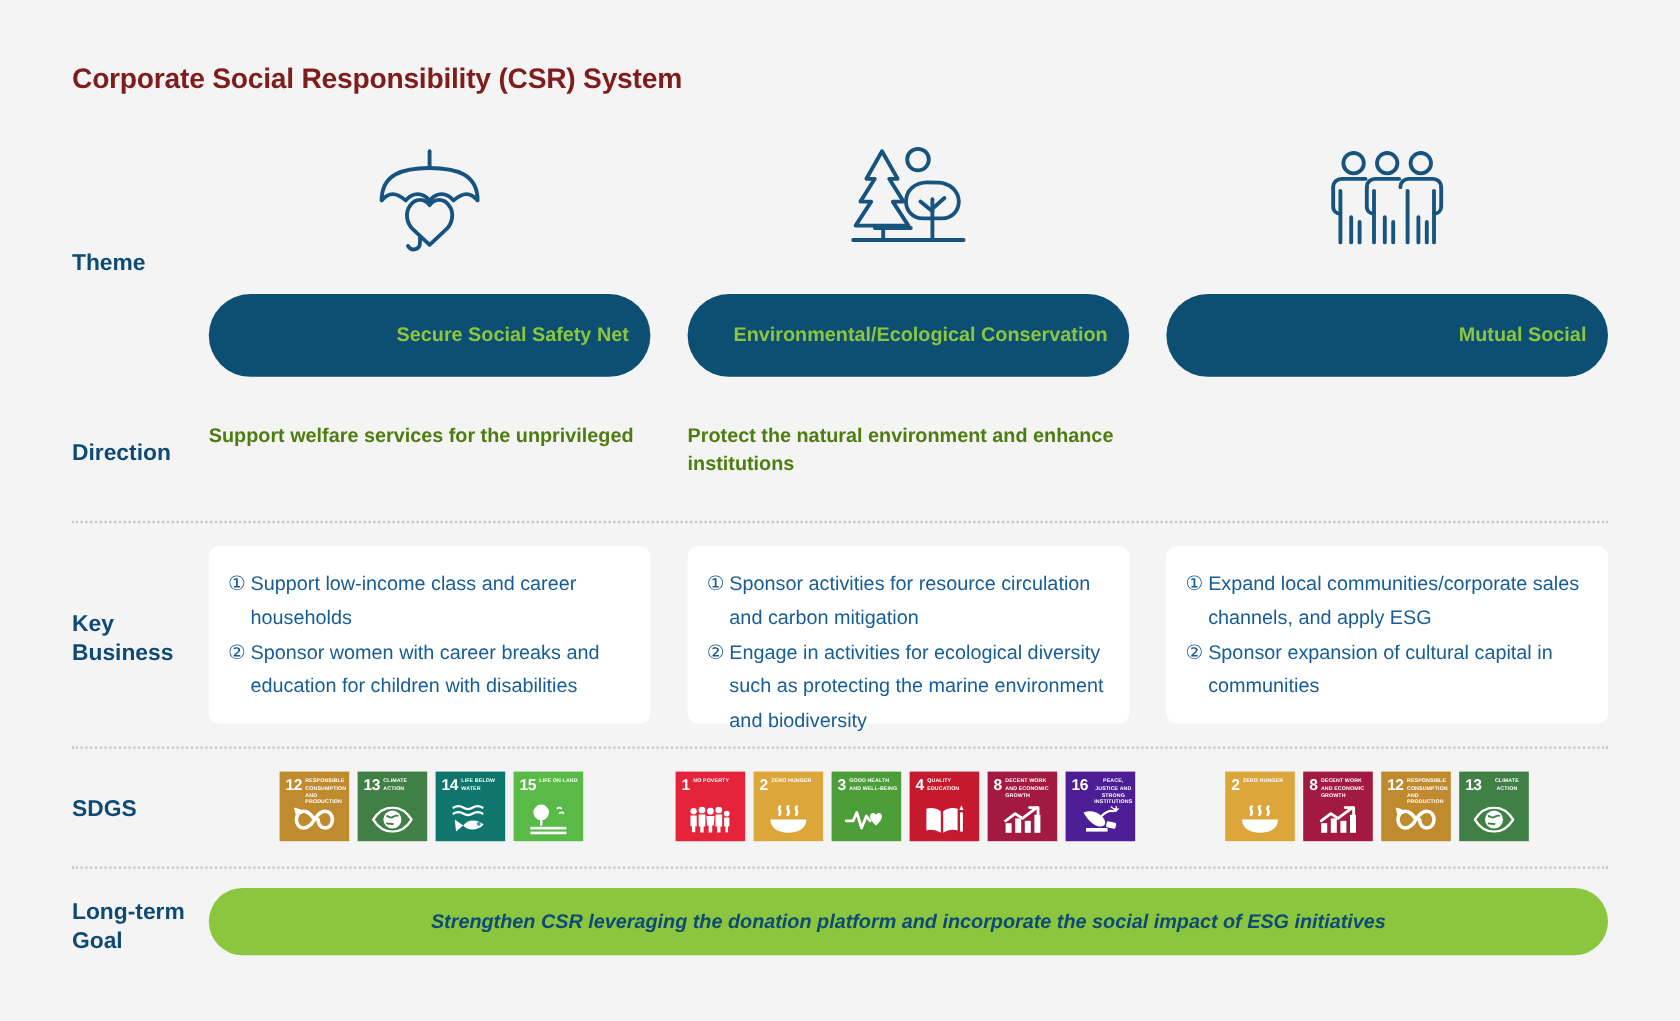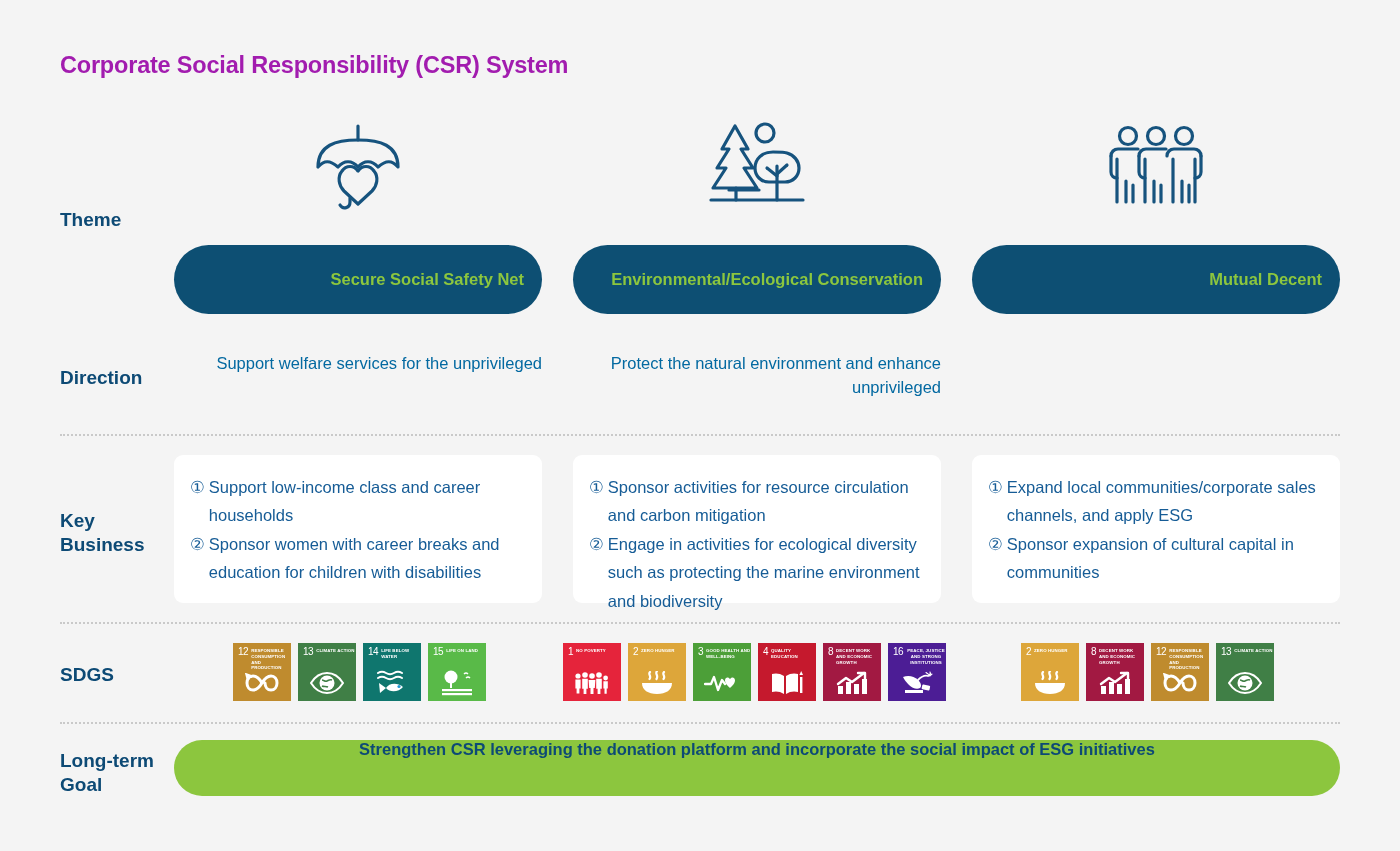--- a/index.html
+++ b/index.html
@@ -7,21 +7,21 @@
     margin: 0; padding: 0;
     width: 1400px; height: 851px;
     background: #f4f4f4;
     font-family: "Liberation Sans", sans-serif;
     -webkit-font-smoothing: antialiased;
   }
   .page { position: relative; width: 1400px; height: 851px; overflow: hidden; }
 
   .title {
     position: absolute; left: 60px; top: 52px;
-    font-size: 23.5px; font-weight: bold; color: #a21caf;
+    font-size: 23.5px; font-weight: bold; color: #7f1d1d;
     letter-spacing: -0.2px;
   }
 
   
   .rowlabel {
     position: absolute; left: 60px;
     font-size: 19px; font-weight: bold; color: #0d4a75;
     line-height: 1.25; width: 115px;
   }
   .col-1 { left: 174px; }
@@ -43,22 +43,22 @@
     text-align: center;
   }
   .pill span {
     color: #8cc63e; font-weight: bold; font-size: 16.5px; line-height: 1.24;
     padding: 0 18px;
   }
 
   
   .direction {
     position: absolute; top: 352px; width: 368px;
-    text-align: right; color: #0369a1;
-    font-weight: normal; font-size: 16.5px; line-height: 1.45;
+    text-align: left; color: #4d7c0f;
+    font-weight: bold; font-size: 16.5px; line-height: 1.45;
   }
 
   
   .divider {
     position: absolute; left: 60px; width: 1280px; height: 0;
     border-top: 2px dotted #c9c9c9;
   }
   .divider-1 { top: 434px; }
   .divider-2 { top: 622px; }
   .divider-3 { top: 722px; }
@@ -78,40 +78,40 @@
 
   
   .sdgrow { position: absolute; top: 643px; height: 58px; display: flex; }
   .sdg {
     width: 58px; height: 58px; margin-right: 7px;
     position: relative; overflow: hidden;
   }
   .sdg:last-child { margin-right: 0; text-align: center; }
   .sdg-head { display: flex; padding: 4px 0 0 5px; align-items: flex-start; }
   .sdg-num {
-    color: #fff; font-weight: normal; font-size: 10px; line-height: 1;
+    color: #fff; font-weight: bold; font-size: 13px; line-height: 1;
     margin-right: 3px; letter-spacing: -0.5px;
   }
   .sdg-label {
     color: #fff; font-weight: bold; font-size: 4.4px; line-height: 1.32;
     letter-spacing: 0.1px; text-transform: uppercase; padding-top: 1px;
   }
   .sdg-art {
     position: absolute; left: 0; right: 0; bottom: 3px;
     display: flex; align-items: center; justify-content: center;
     height: 30px;
   }
   .sdg-art svg { display: block; }
 
   
   .goal {
     position: absolute; left: 174px; top: 740px;
     width: 1166px; height: 56px; background: #8cc63e;
     border-radius: 28px;
-    display: flex; align-items: flex-start; justify-content: center;
+    display: flex; align-items: center; justify-content: center; font-style: italic;
   }
   .goal span {
     color: #0d4a75; font-weight: bold; font-size: 16.5px;
   }
 </style>
 </head>
 <body>
 
 <div class="page">
 
@@ -176,25 +176,25 @@
     </svg>
   </div>
 
   <div class="pill col-1">
     <span>Secure Social Safety Net</span>
   </div>
   <div class="pill col-2">
     <span>Environmental/Ecological Conservation</span>
   </div>
   <div class="pill col-3">
-    <span>Mutual Decent</span>
+    <span>Mutual Social</span>
   </div>
 
   <div class="direction col-1">Support welfare services for the unprivileged</div>
-  <div class="direction col-2">Protect the natural environment and enhance unprivileged</div>
+  <div class="direction col-2">Protect the natural environment and enhance institutions</div>
 
   <div class="divider divider-1"></div>
   <div class="divider divider-2"></div>
   <div class="divider divider-3"></div>
 
   <div class="kbcard col-1">
     <div class="kb-item">
       <span class="kb-num">①</span>
       <span class="kb-text">Support low-income class and career households</span>
     </div>

